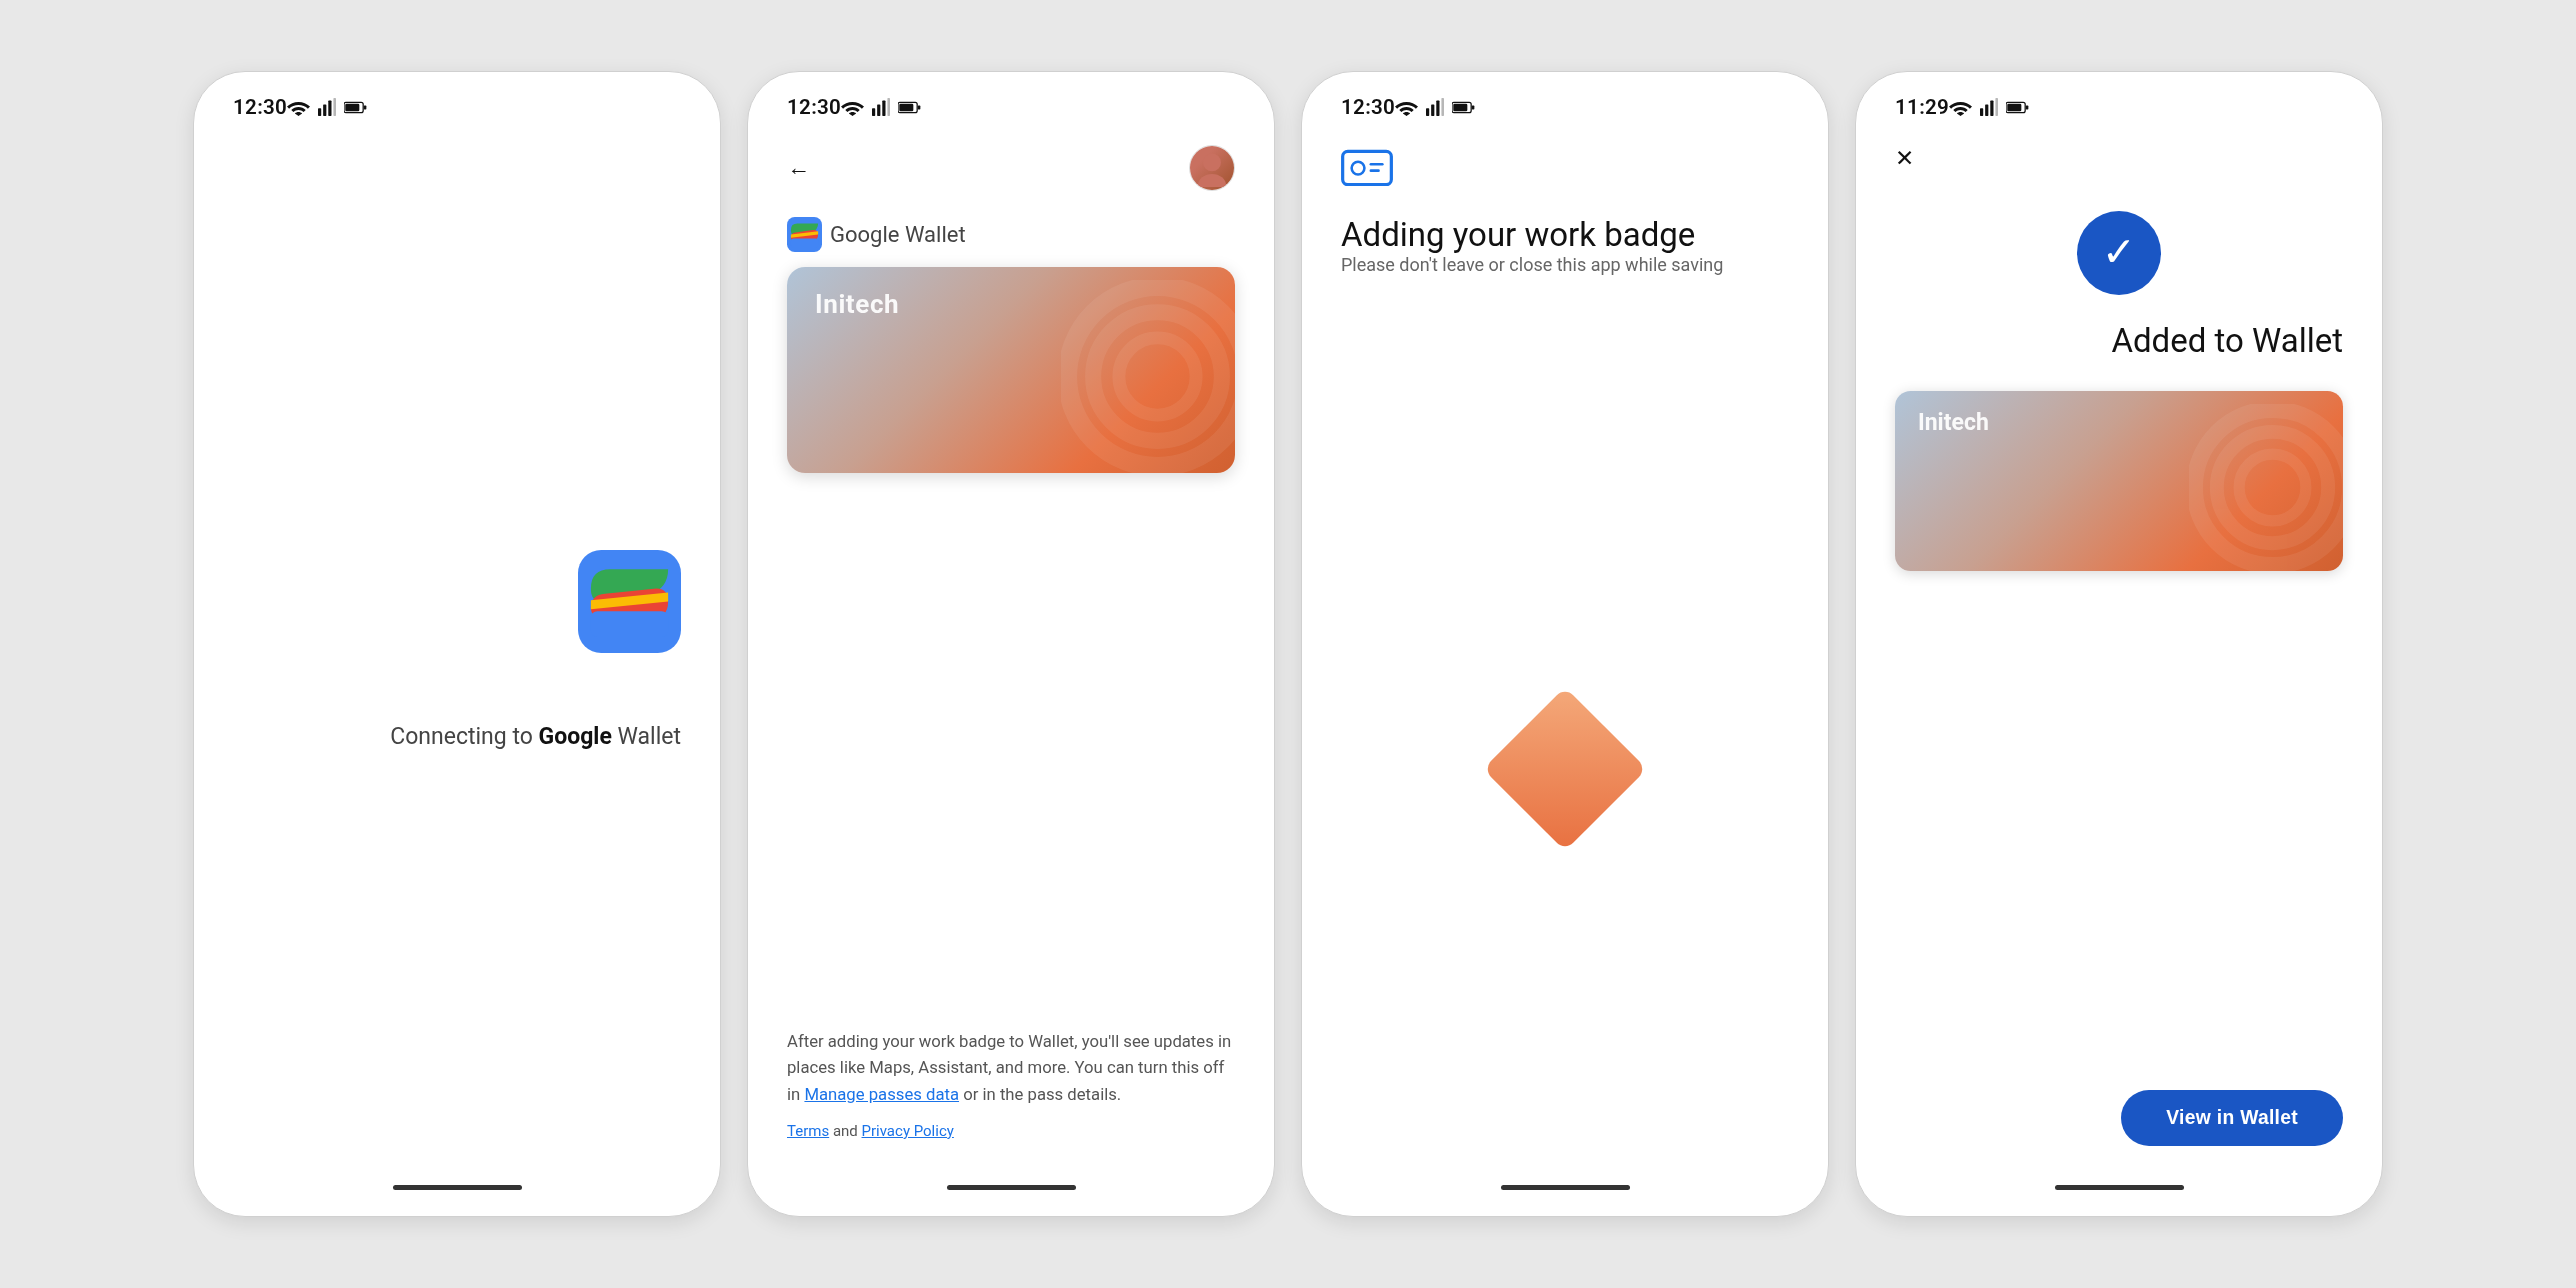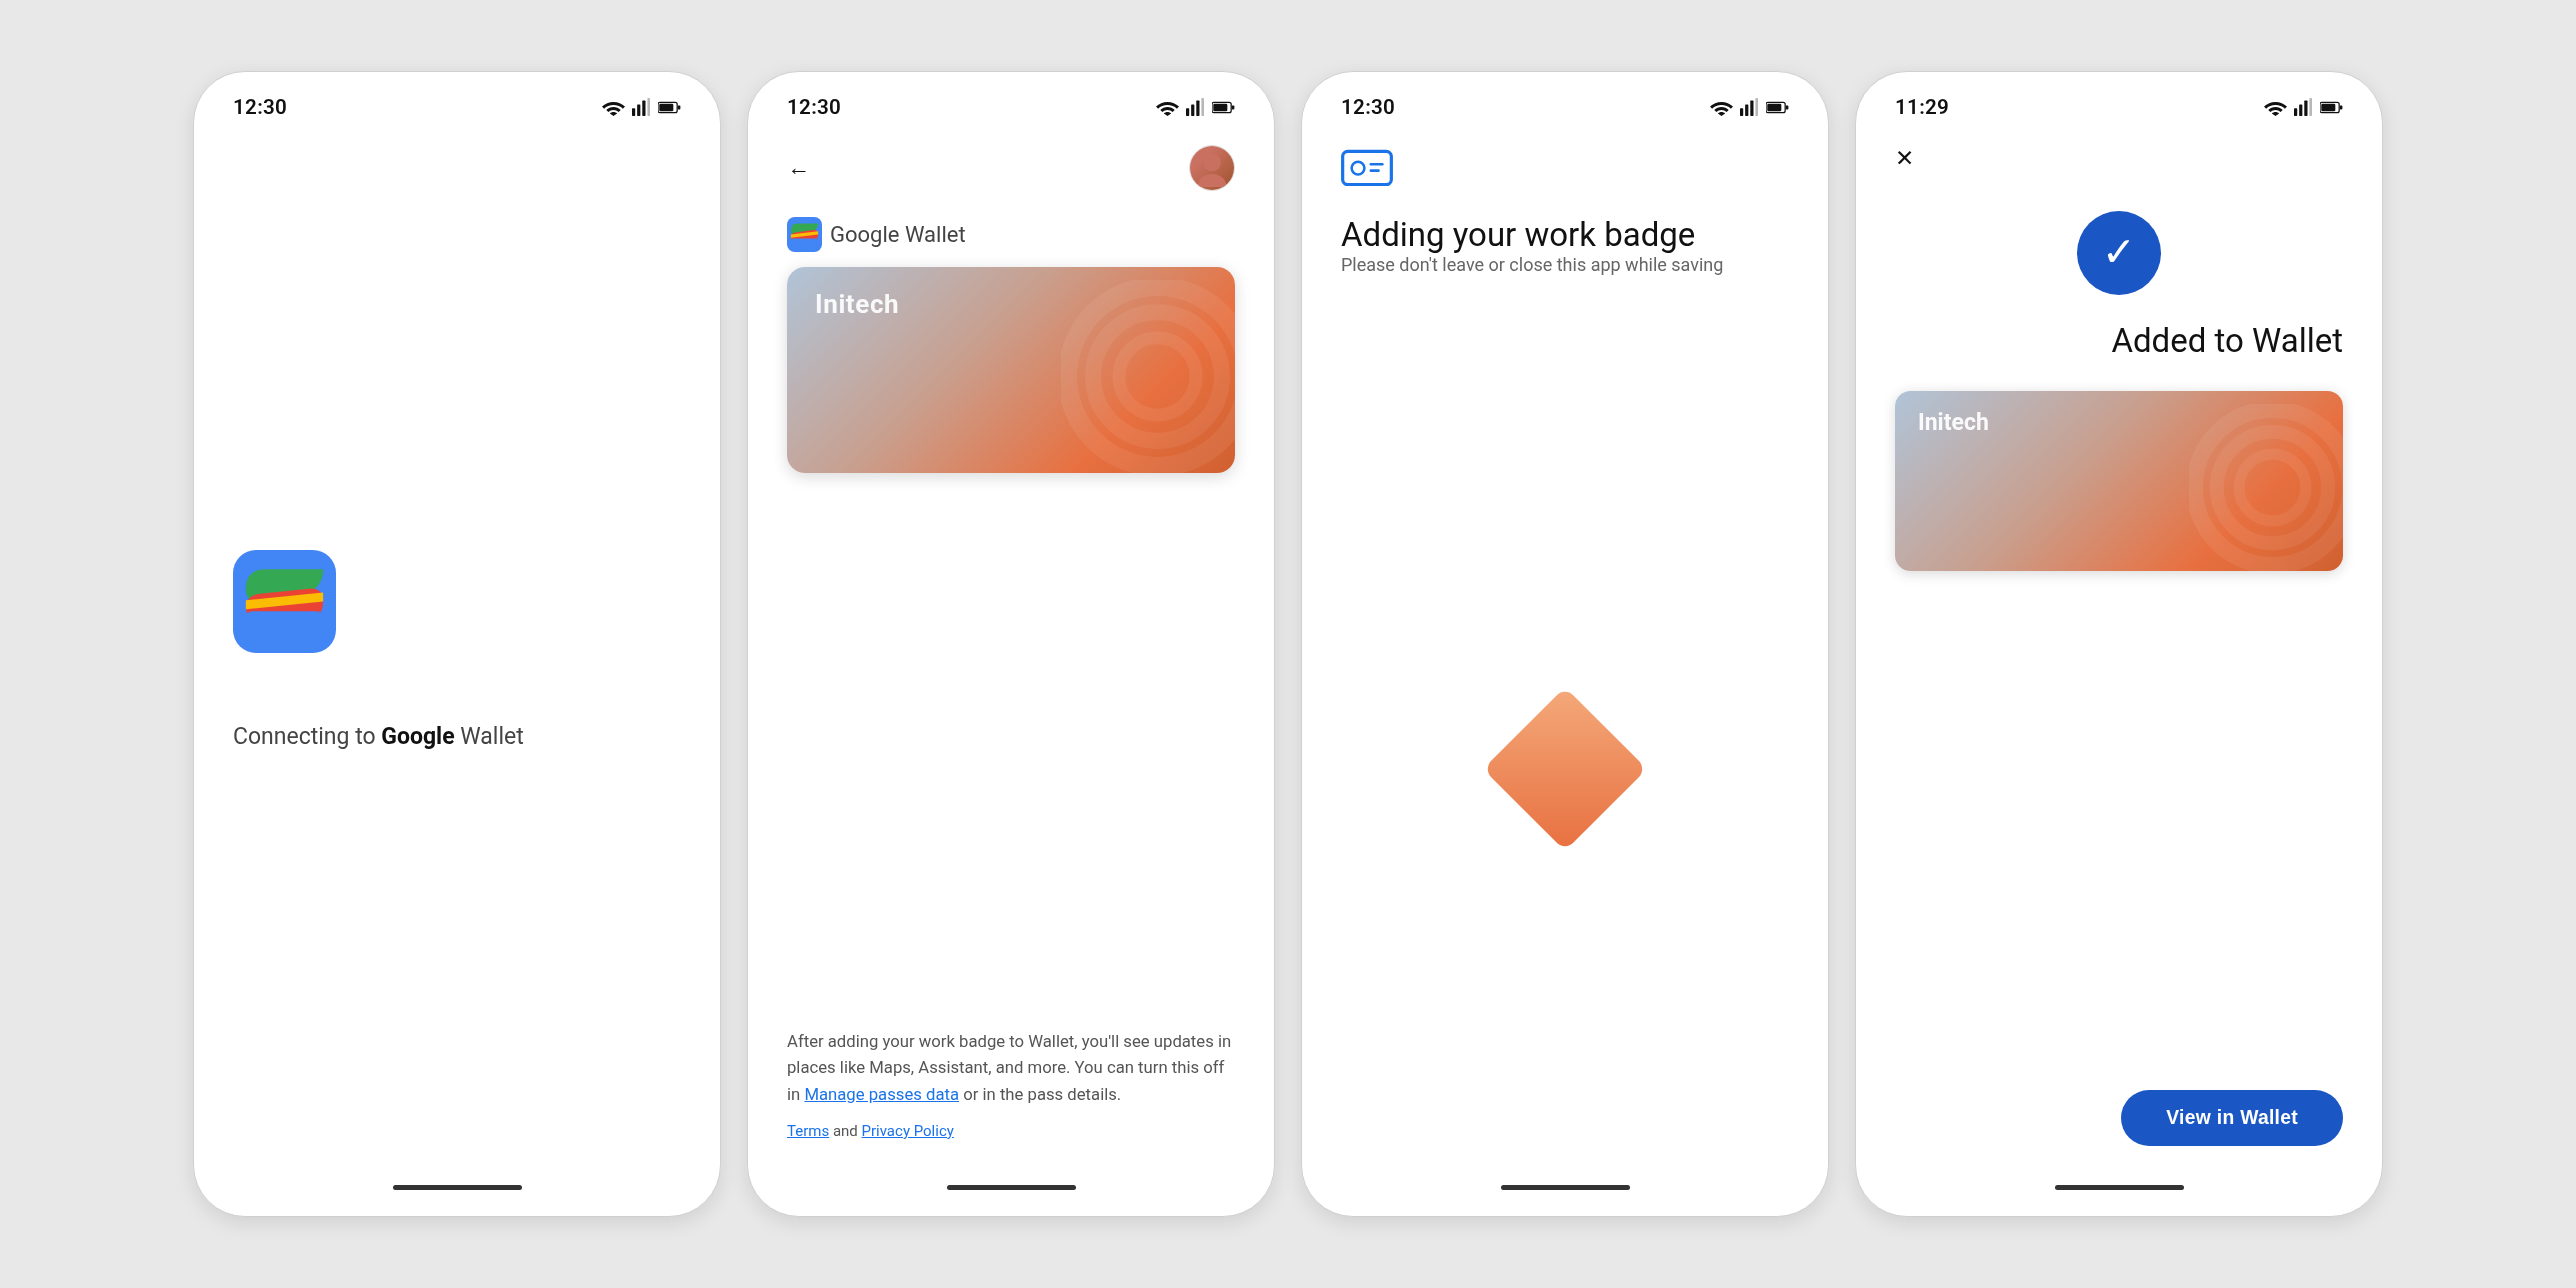--- a/index.html
+++ b/index.html
@@ -21,21 +21,21 @@
       border: 1.3px solid #d0d0d0;
       overflow: hidden;
       display: flex;
       flex-direction: column;
       position: relative;
       box-shadow: 0 5.2px 20.6px rgba(0,0,0,0.10);
     }
     
     .status-bar {
       display: flex;
-      justify-content: space-between;
+      justify-content: flex-start;
       align-items: center;
       padding: 23px 39px 6.4px 39px;
       min-height: 52px;
     }
     .status-time {
       font-size: 20.6px;
       font-weight: 600;
       color: #111;
       letter-spacing: 0.3px;
     }
@@ -60,21 +60,21 @@
       width: 129px;
       height: 5.2px;
       background: #333;
       border-radius: 2.6px;
       margin: 0 auto 26px auto;
     }
 
     
     .screen1 .phone-content {
       justify-content: center;
-      align-items: flex-start;
+      align-items: flex-end;
       gap: 28px;
     }
     .wallet-logo-icon {
       width: 103px;
       height: 103px;
       margin-bottom: 39px;
     }
     .connecting-text {
       font-size: 23px;
       color: #444;

